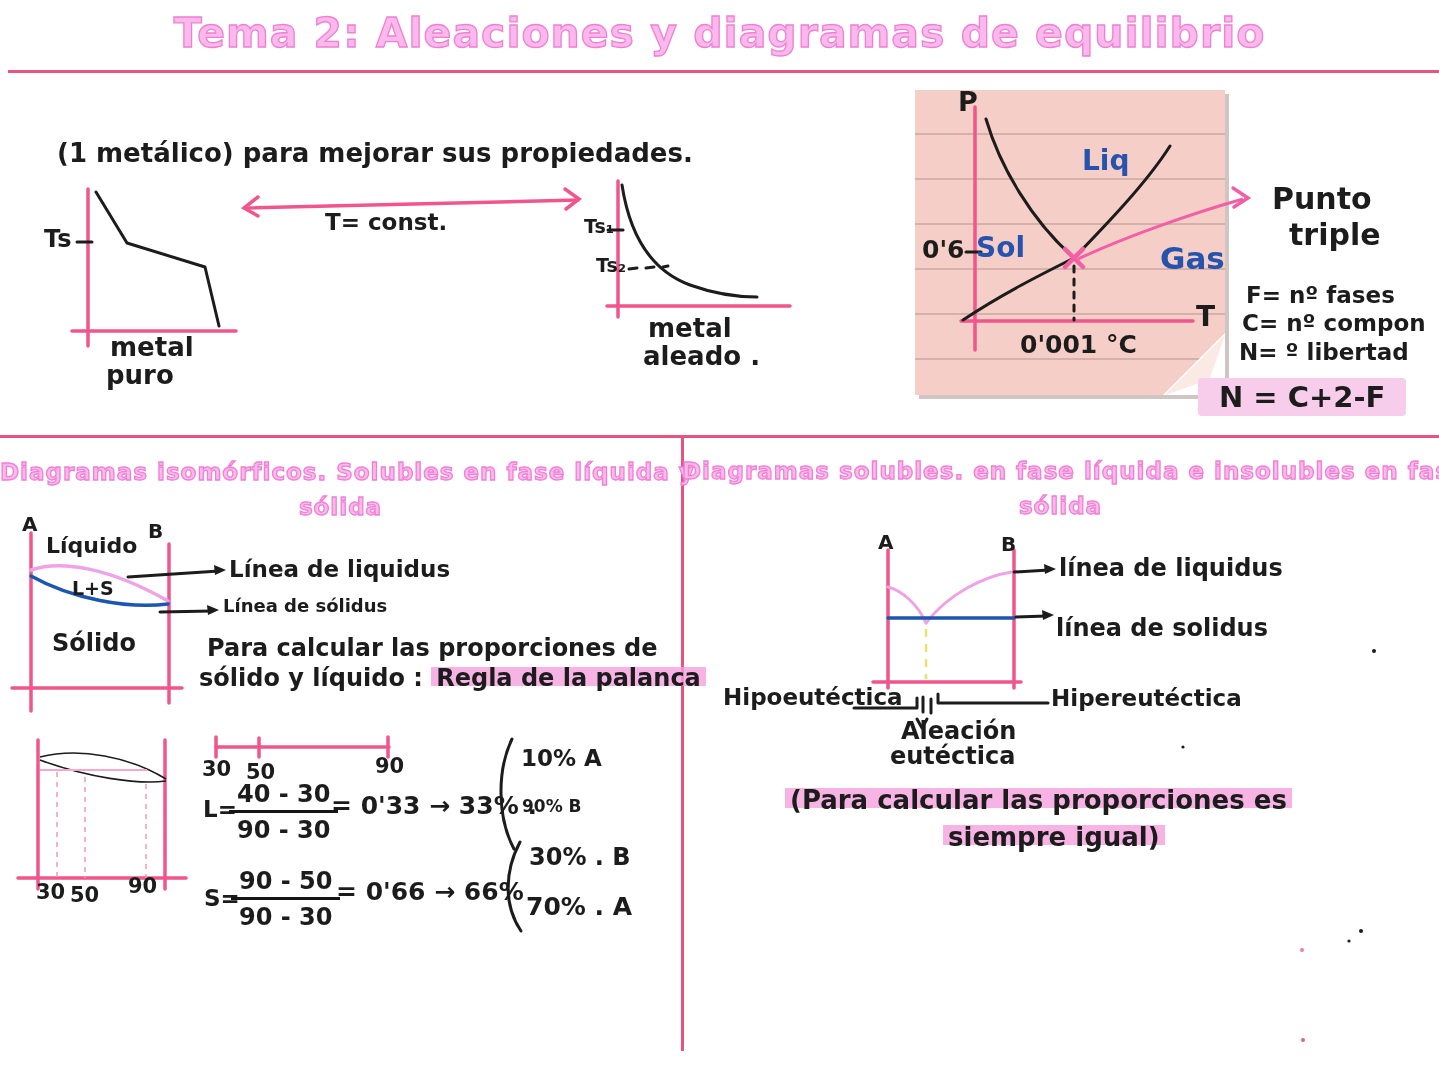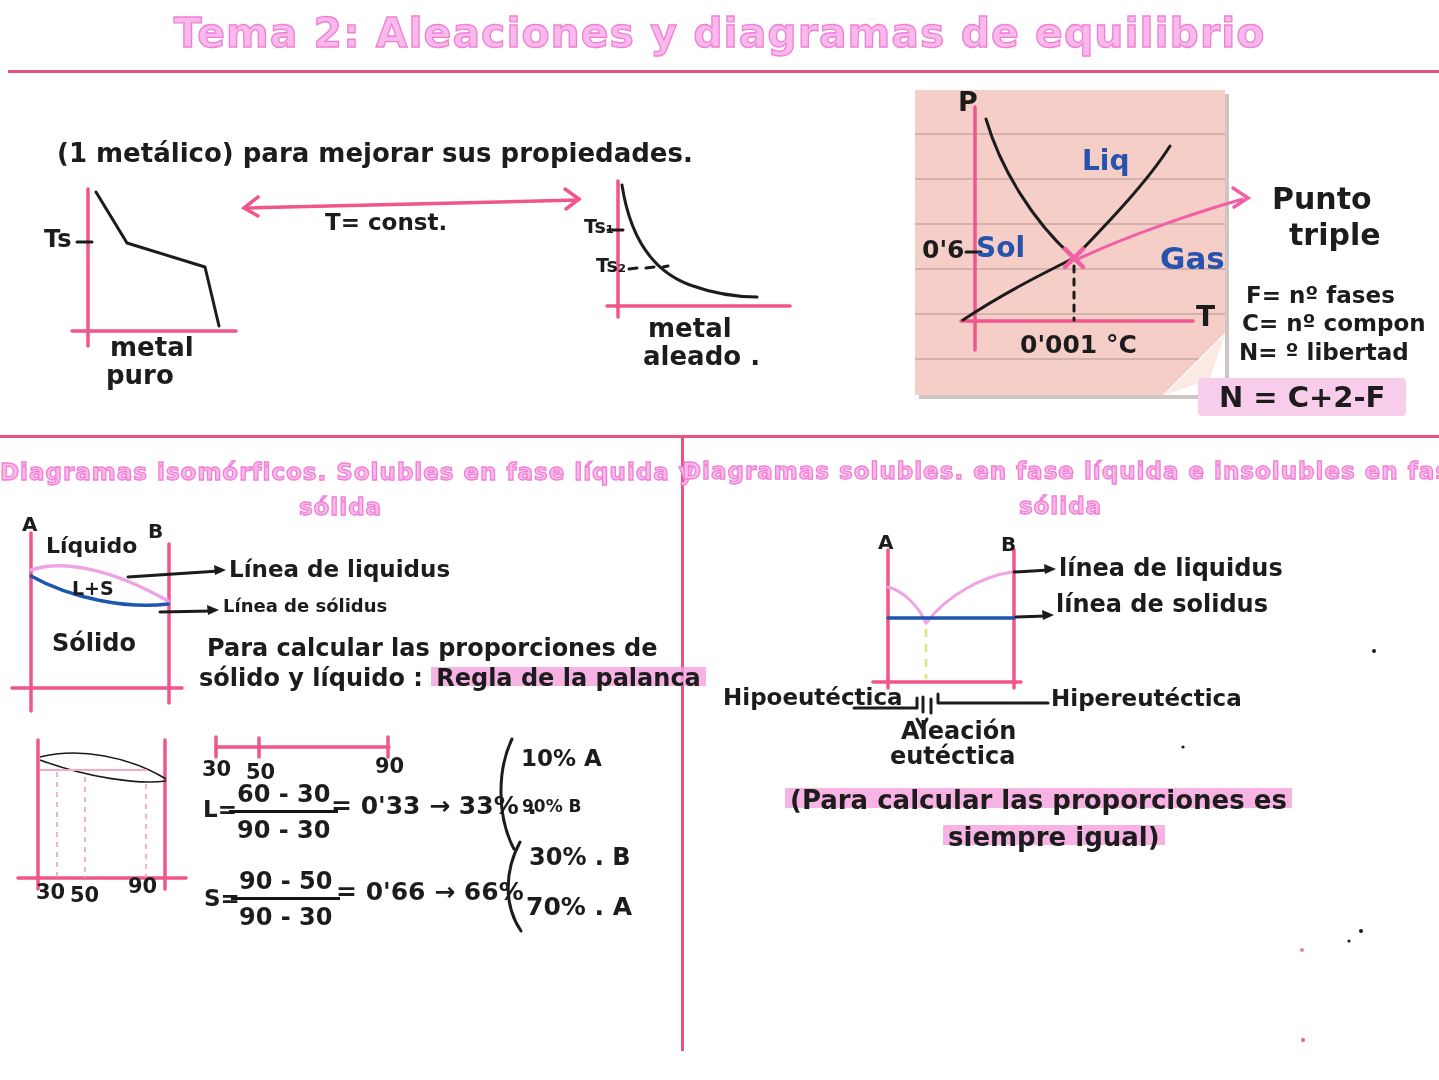--- a/index.html
+++ b/index.html
@@ -173,42 +173,42 @@
 
   <div class="t" style="left:36px;top:881px;font-size:21px;">30</div>
   <div class="t" style="left:70px;top:884px;font-size:21px;">50</div>
   <div class="t" style="left:128px;top:875px;font-size:21px;">90</div>
   <div class="t" style="left:202px;top:758px;font-size:21px;">30</div>
   <div class="t" style="left:246px;top:761px;font-size:21px;">50</div>
   <div class="t" style="left:375px;top:755px;font-size:21px;">90</div>
 
   <div class="t" style="left:203px;top:797px;font-size:23px;">L=</div>
   <div class="frac" style="left:229px;top:780px;">
-    <div class="num">60 - 30</div>
+    <div class="num">40 - 30</div>
     <div class="den">90 - 30</div>
   </div>
   <div class="t" style="left:331px;top:793px;font-size:25px;">= 0'33 → 33% .</div>
   <div class="t" style="left:521px;top:746px;font-size:23px;">10%  A</div>
   <div class="t" style="left:522px;top:798px;font-size:17px;">90% B</div>
 
   <div class="t" style="left:204px;top:886px;font-size:23px;">S=</div>
   <div class="frac" style="left:231px;top:867px;">
     <div class="num">90 - 50</div>
     <div class="den">90 - 30</div>
   </div>
   <div class="t" style="left:336px;top:879px;font-size:25px;">= 0'66 → 66%</div>
   <div class="t" style="left:529px;top:845px;font-size:24px;">30% . B</div>
   <div class="t" style="left:526px;top:894px;font-size:25px;">70% . A</div>
 
   <div class="t bubble center-col-right" style="top:459px;font-size:23px;">Diagramas solubles. en fase líquida e insolubles en fase</div>
   <div class="t bubble center-col-right" style="top:494px;font-size:23px;">sólida</div>
   <div class="t" style="left:878px;top:532px;font-size:20px;">A</div>
   <div class="t" style="left:1001px;top:534px;font-size:20px;">B</div>
   <div class="t" style="left:1059px;top:556px;font-size:24px;">línea de liquidus</div>
-  <div class="t" style="left:1056px;top:592px;font-size:24px;">línea de solidus</div>
+  <div class="t" style="left:1056px;top:616px;font-size:24px;">línea de solidus</div>
   <div class="t" style="left:723px;top:685px;font-size:23px;">Hipoeutéctica</div>
   <div class="t" style="left:1051px;top:686px;font-size:23px;">Hipereutéctica</div>
   <div class="t" style="left:901px;top:719px;font-size:24px;">Aleación</div>
   <div class="t" style="left:890px;top:744px;font-size:24px;">eutéctica</div>
   <div class="t" style="left:785px;top:787px;font-size:26px;">
     <span class="hl">(Para calcular las proporciones es</span>
   </div>
   <div class="t" style="left:943px;top:824px;font-size:26px;">
     <span class="hl">siempre igual)</span>
   </div>

